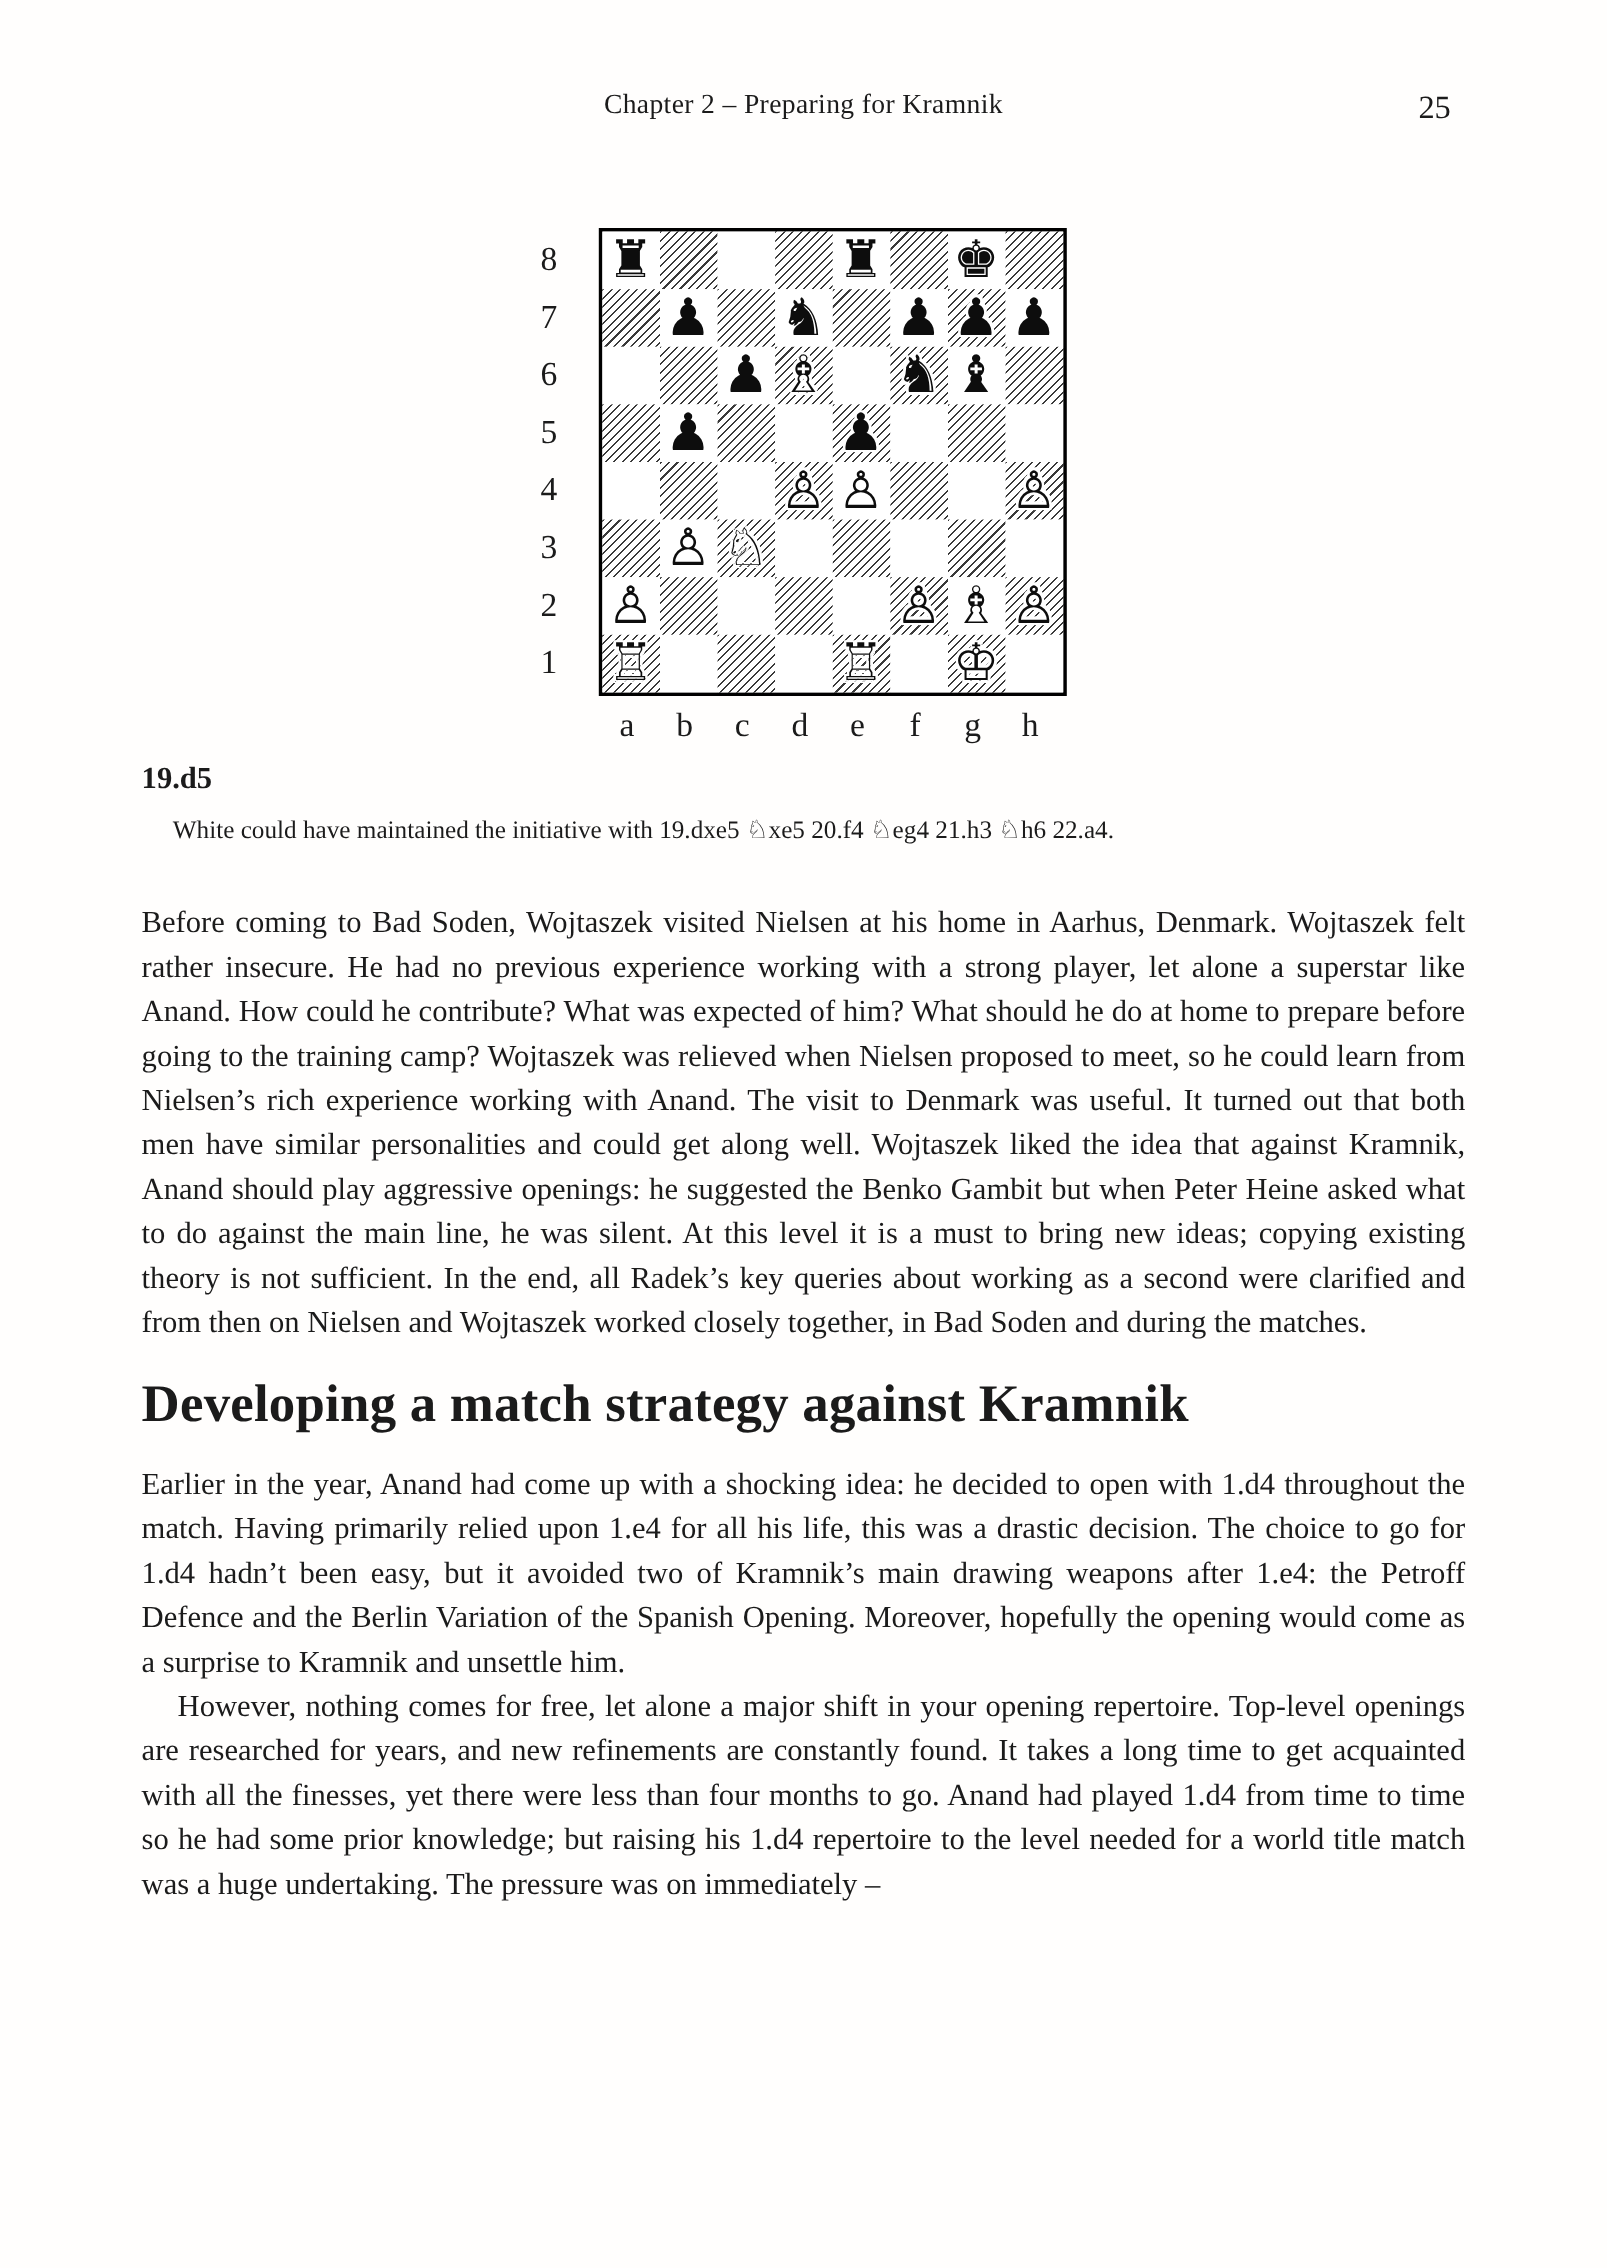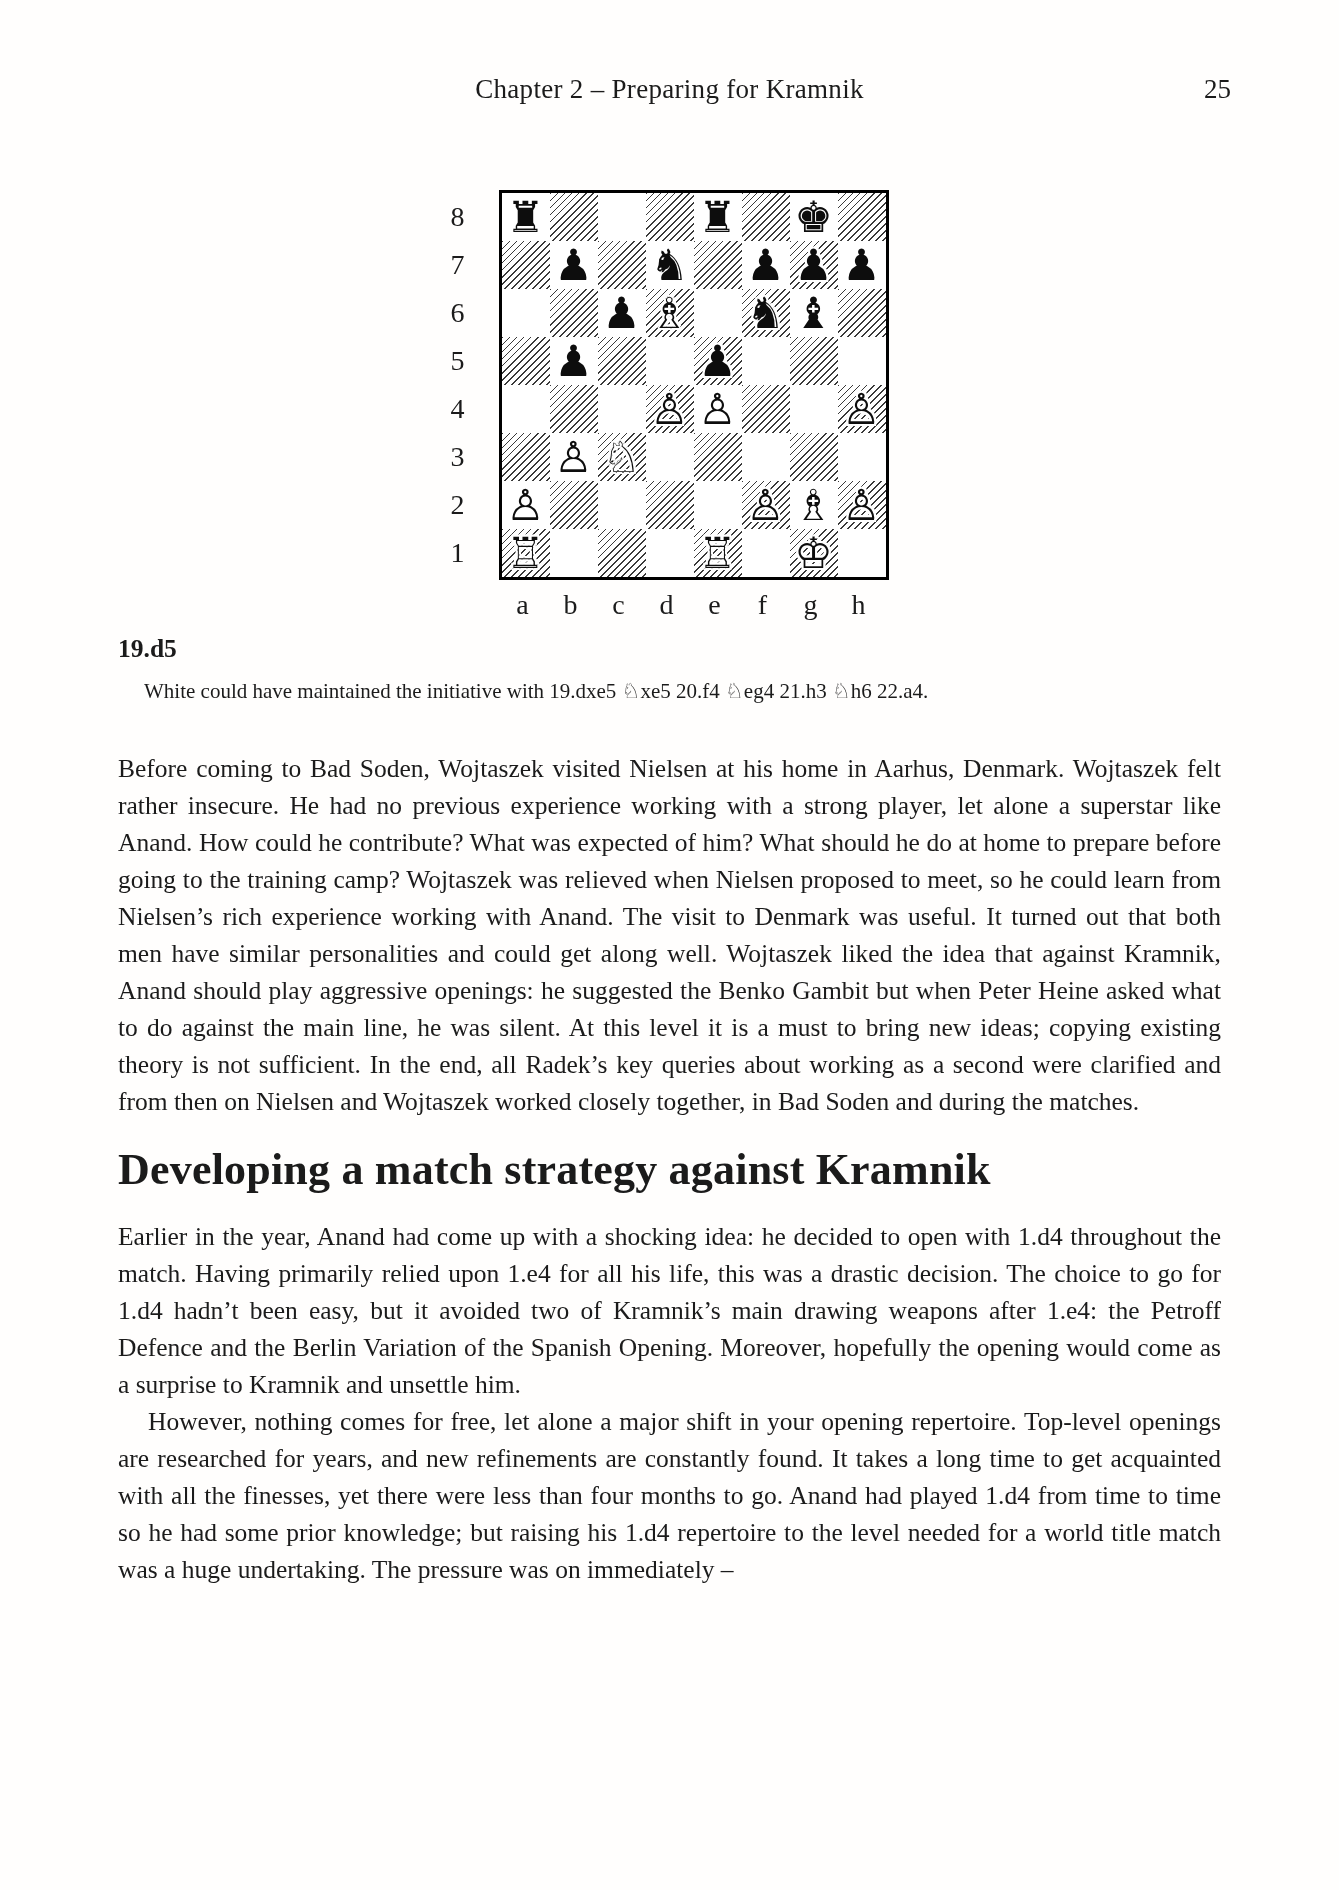--- a/index.html
+++ b/index.html
@@ -7,22 +7,22 @@
     position:relative;
     width:1339px; height:1890px;
     margin:0 auto;
     background:#fffefd;
     color:#1b1b1b;
     font-family:"Liberation Serif","DejaVu Serif","DejaVu Sans",serif;
     overflow:hidden;
   }
   
   .header { position:relative; padding-top:74px; height:38px; }
-  .chapter-title { text-align:center; font-size:27px; letter-spacing:0.3px; }
-  .page-number { position:absolute; top:74px; right:108px; font-size:27px; }
+  .chapter-title { text-align:center; font-size:23px; letter-spacing:0.3px; }
+  .page-number { position:absolute; top:74px; right:130px; font-size:27px; }
 
   
   .board-wrap {
     display:grid;
     grid-template-columns:60px auto;
     width:-moz-fit-content; width:fit-content;
     margin:78px auto 0;
     transform:translateX(-6px);
   }
   .rank-labels { display:flex; flex-direction:column; padding-top:3px; }

